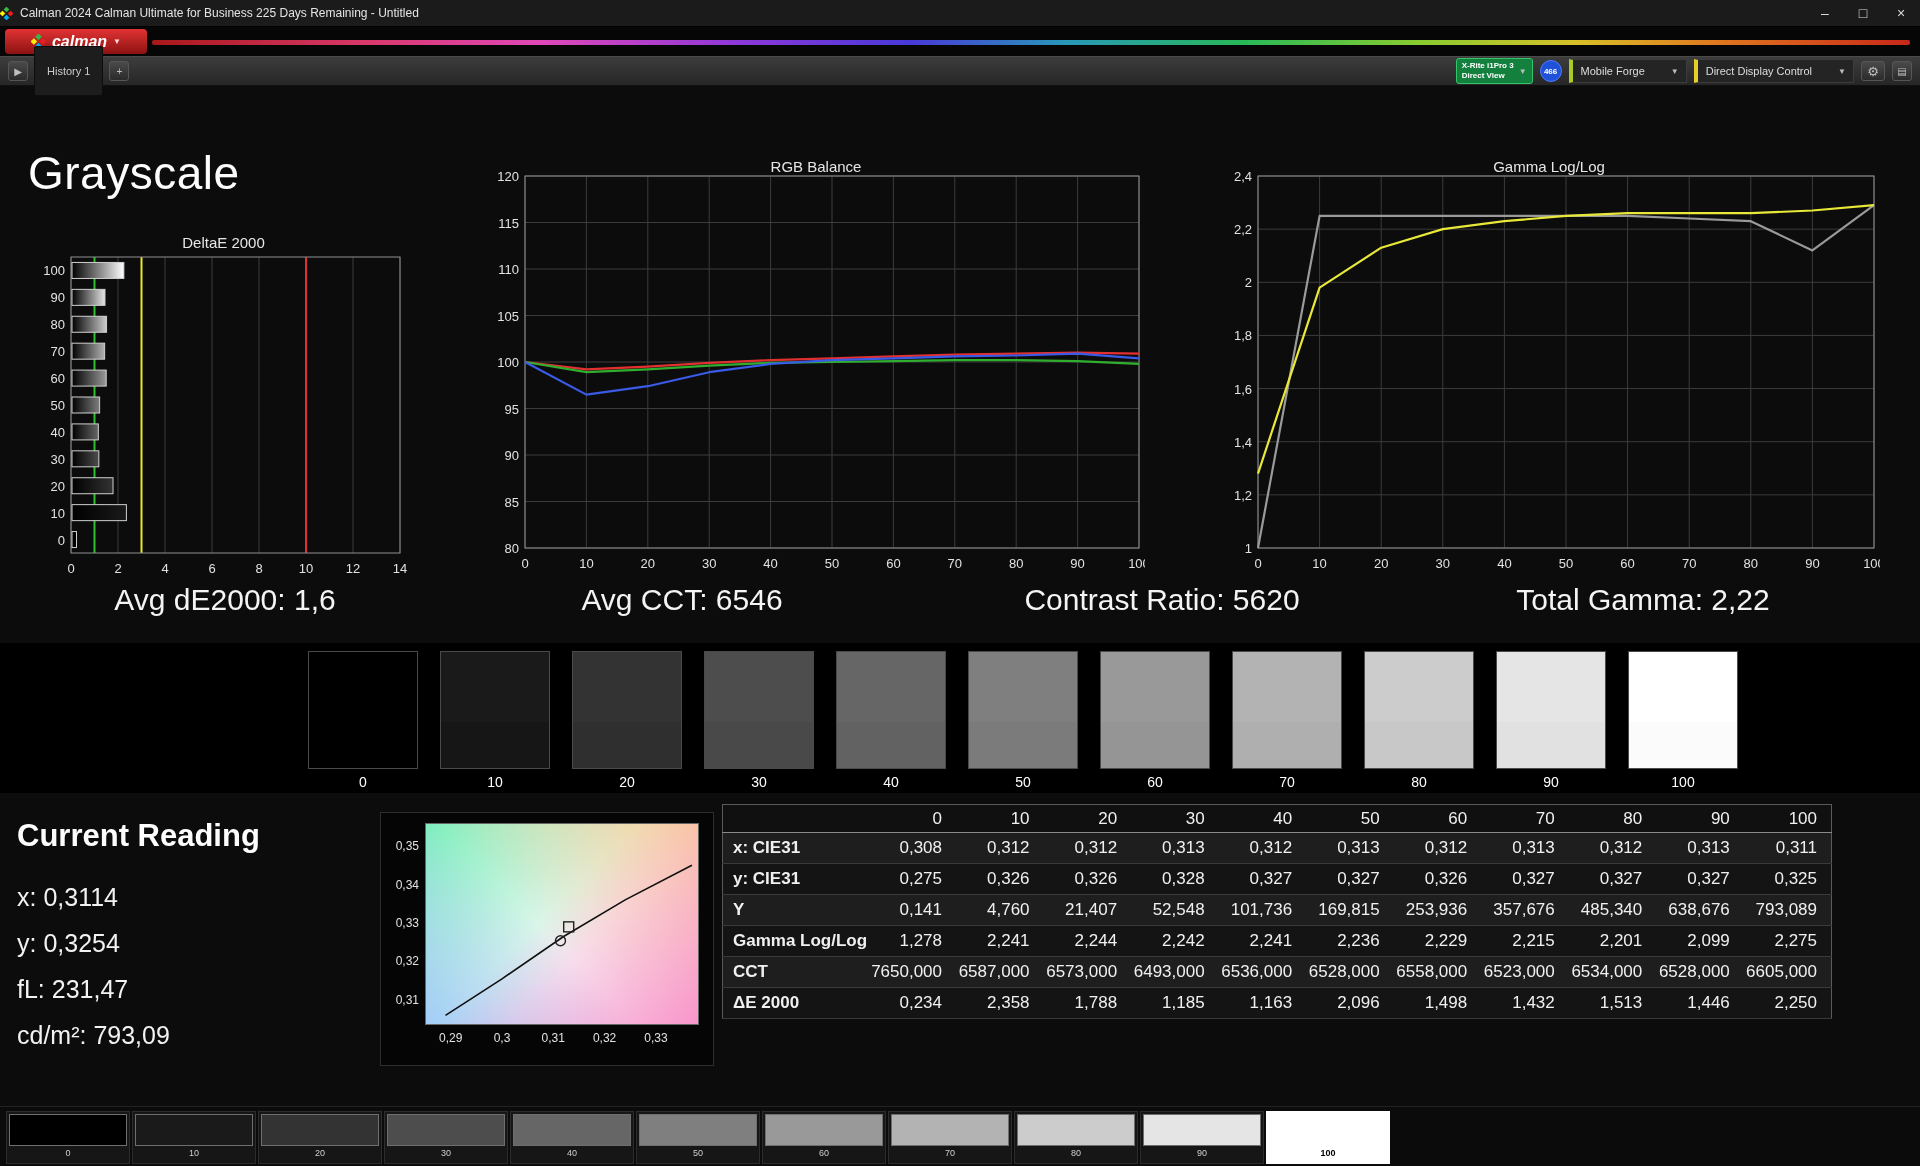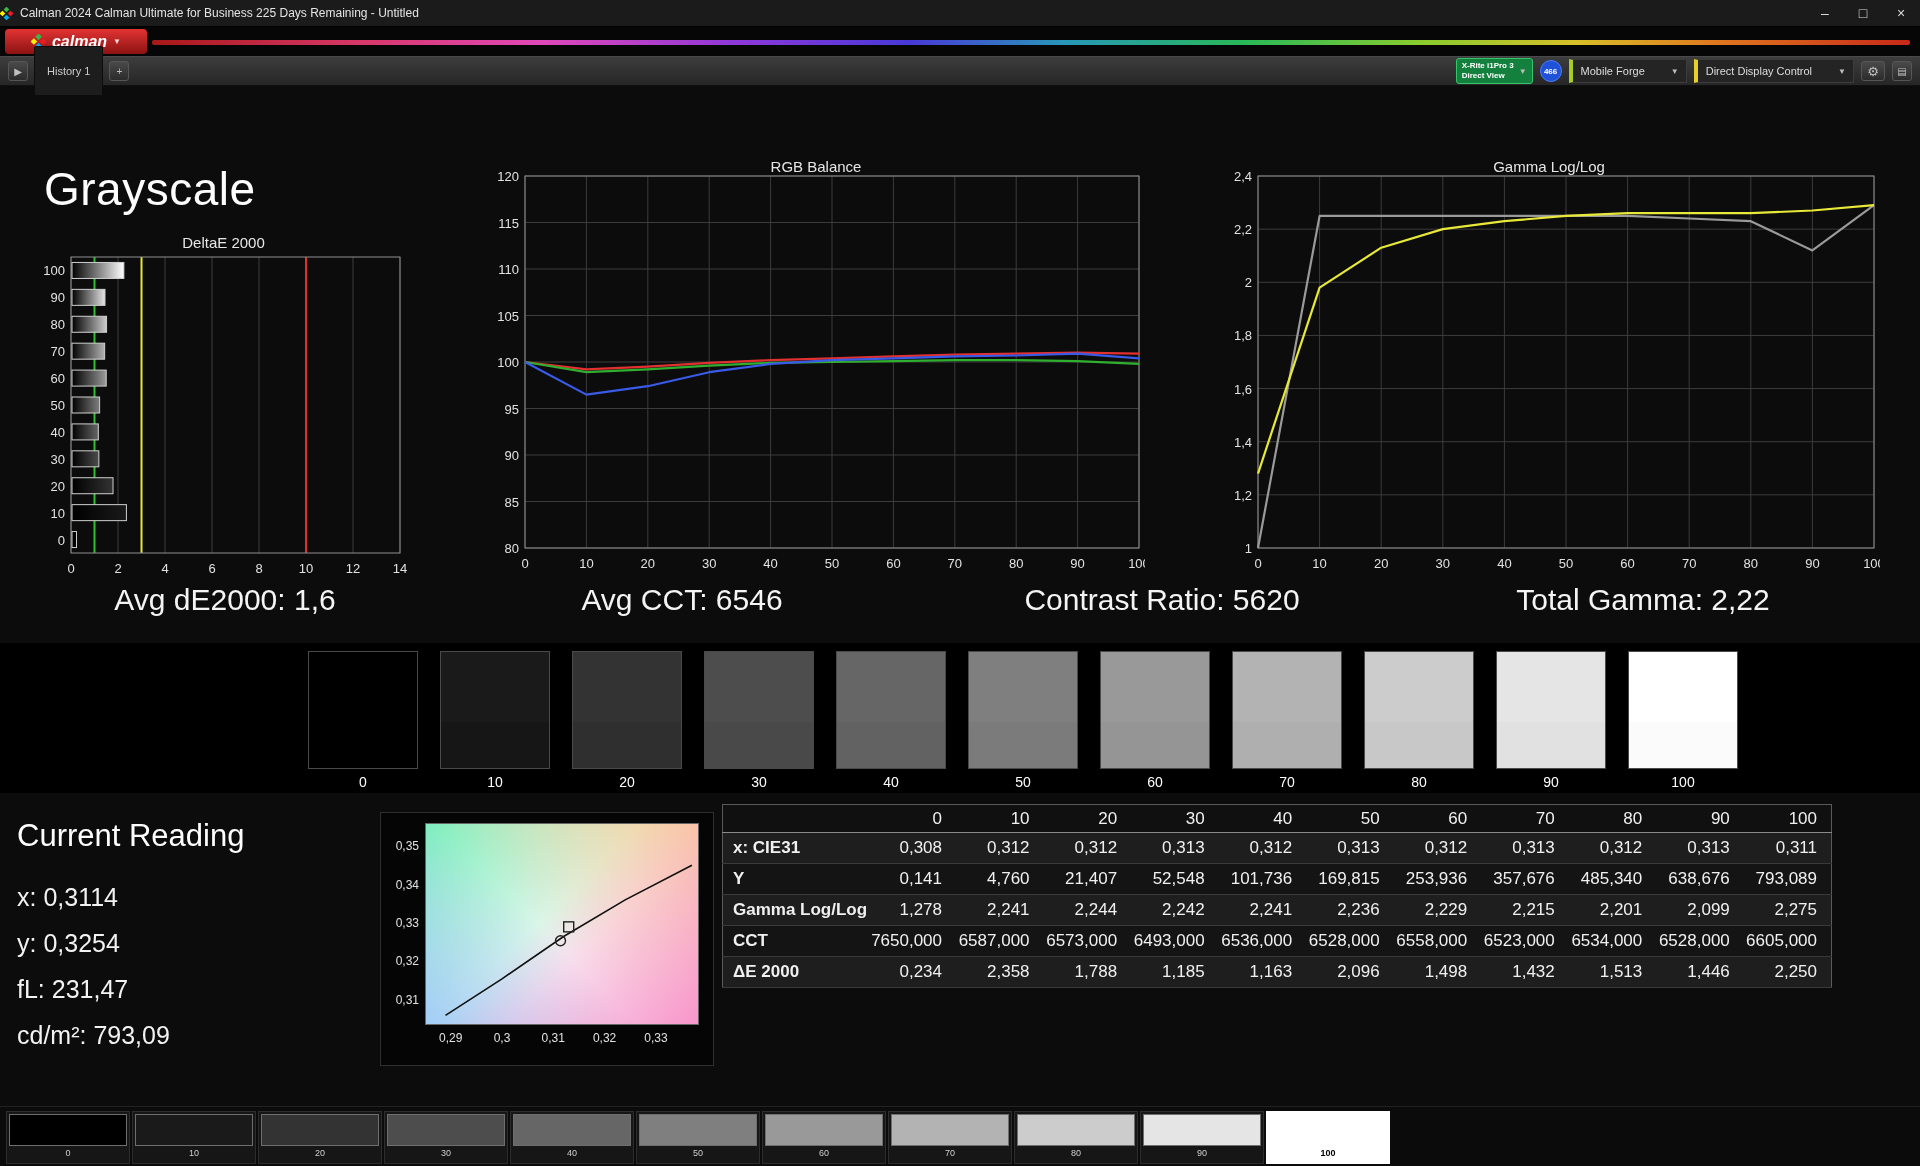--- a/index.html
+++ b/index.html
@@ -41,21 +41,21 @@
   .meter-dd .caret,.dd .caret{font-size:8px;color:#bbb;}
   .badge{width:20px;height:20px;border-radius:50%;background:#1f52d8;border:1px solid #4a7cff;
     display:flex;align-items:center;justify-content:center;font-size:8px;font-weight:bold;color:#fff;}
   .dd{display:flex;align-items:center;gap:26px;height:24px;background:#242424;
     border:1px solid #3c3c3c;color:#ddd;font-size:11px;padding:0 7px 0 8px;box-sizing:border-box;}
   .dd.src{border-left:4px solid #a8cc26;}
   .dd.disp{border-left:4px solid #e8ce28;}
   .gear{font-size:13px;width:24px;}
 
   
-  .page-title{position:absolute;left:28px;top:146px;margin:16px;font-size:46px;font-weight:400;
+  .page-title{position:absolute;left:28px;top:146px;margin:0;font-size:46px;font-weight:400;
     color:#fdfdfd;letter-spacing:.5px;}
   .chart-title{position:absolute;font-size:15px;color:#e6e6e6;text-align:center;}
   #de-title{left:37px;width:373px;top:234px;}
   #rgb-title{left:487px;width:658px;top:158px;}
   #gamma-title{left:1218px;width:662px;top:158px;}
   .chartbox{position:absolute;}
   #de-chart{left:37px;top:253px;}
   #rgb-chart{left:487px;top:170px;}
   #gamma-chart{left:1218px;top:170px;}
 
@@ -65,21 +65,21 @@
   .swatch-strip{position:absolute;left:0;top:643px;width:100%;height:150px;background:#000;}
   #swatches{position:absolute;left:308px;top:8px;display:flex;gap:22px;}
   .swatch{width:110px;}
   .sw-colors{border:1px solid #4a4a4a;}
   .sw-top{height:70px;}
   .sw-bottom{height:46px;}
   .sw-label{text-align:center;font-size:14px;color:#fff;margin-top:5px;}
 
   
   .cr{position:absolute;left:17px;top:818px;}
-  .cr h2{margin:0 0 20px 0;font-size:31px;font-weight:400;color:#fdfdfd;}
+  .cr h2{margin:0 0 20px 0;font-size:31px;font-weight:700;color:#fdfdfd;}
   .cr .crline{font-size:25px;color:#f2f2f2;line-height:46px;}
 
   
   #cie-box{position:absolute;left:380px;top:812px;width:332px;height:252px;
     background:#050505;border:1px solid #2e2e2e;}
   #cie-plot{position:absolute;left:44px;top:10px;width:272px;height:200px;
     background:
       linear-gradient(315deg, rgba(248,140,200,.9), rgba(255,255,255,0) 55%),
       linear-gradient(225deg, rgba(250,205,150,.9), rgba(255,255,255,0) 55%),
       linear-gradient(45deg, rgba(150,195,250,.8), rgba(255,255,255,0) 45%),
@@ -518,20 +518,34 @@
           <td>0,313</td>
           <td>0,312</td>
           <td>0,313</td>
           <td>0,312</td>
           <td>0,313</td>
           <td>0,312</td>
           <td>0,313</td>
           <td>0,311</td>
         </tr>
         <tr>
+          <td class="lab">y: CIE31</td>
+          <td>0,275</td>
+          <td>0,326</td>
+          <td>0,326</td>
+          <td>0,328</td>
+          <td>0,327</td>
+          <td>0,327</td>
+          <td>0,326</td>
+          <td>0,327</td>
+          <td>0,327</td>
+          <td>0,327</td>
+          <td>0,325</td>
+        </tr>
+        <tr>
           <td class="lab">Y</td>
           <td>0,141</td>
           <td>4,760</td>
           <td>21,407</td>
           <td>52,548</td>
           <td>101,736</td>
           <td>169,815</td>
           <td>253,936</td>
           <td>357,676</td>
           <td>485,340</td>

